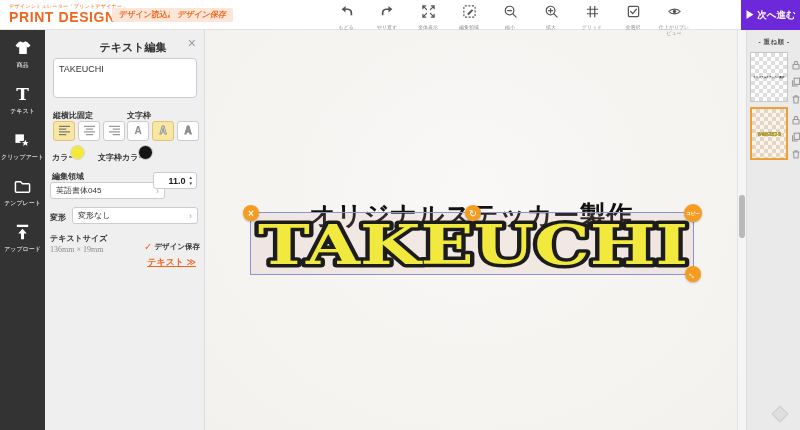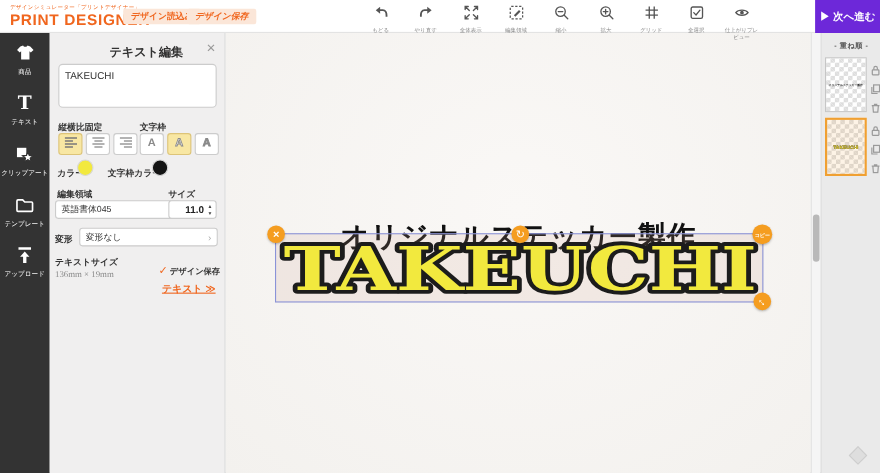--- a/index.html
+++ b/index.html
@@ -286,21 +286,21 @@
     <div class="sec-label" style="left:53px; top:122px;">文字枠カラー</div>
     <div class="color-dot" style="left: 93px; top: 115px; background-color: rgb(20, 20, 20);"></div>
 
     <div class="sec-label" style="left:7px; top:141px;">編集領域</div>
     <div class="sec-label" style="left:108px; top:141px;">サイズ</div>
 
     <div class="dropdown" style="left:5px; top:152px; width:115px;">
       <span>英語書体045</span>
       <span class="chev">›</span>
     </div>
-    <div class="spinner" style="left:108px; top:152px; width:44px;">
+    <div class="spinner" style="left:108px; top:142px; width:44px;">
       <span class="spin-val">11.0</span>
       <span class="spin-arrows">
         <span>▲</span>
         <span>▼</span>
       </span>
     </div>
 
     <div class="sec-label" style="left:5px; top:182px;">変形</div>
     <div class="dropdown" style="left:27px; top:177px; width:126px;">
       <span>変形なし</span>

